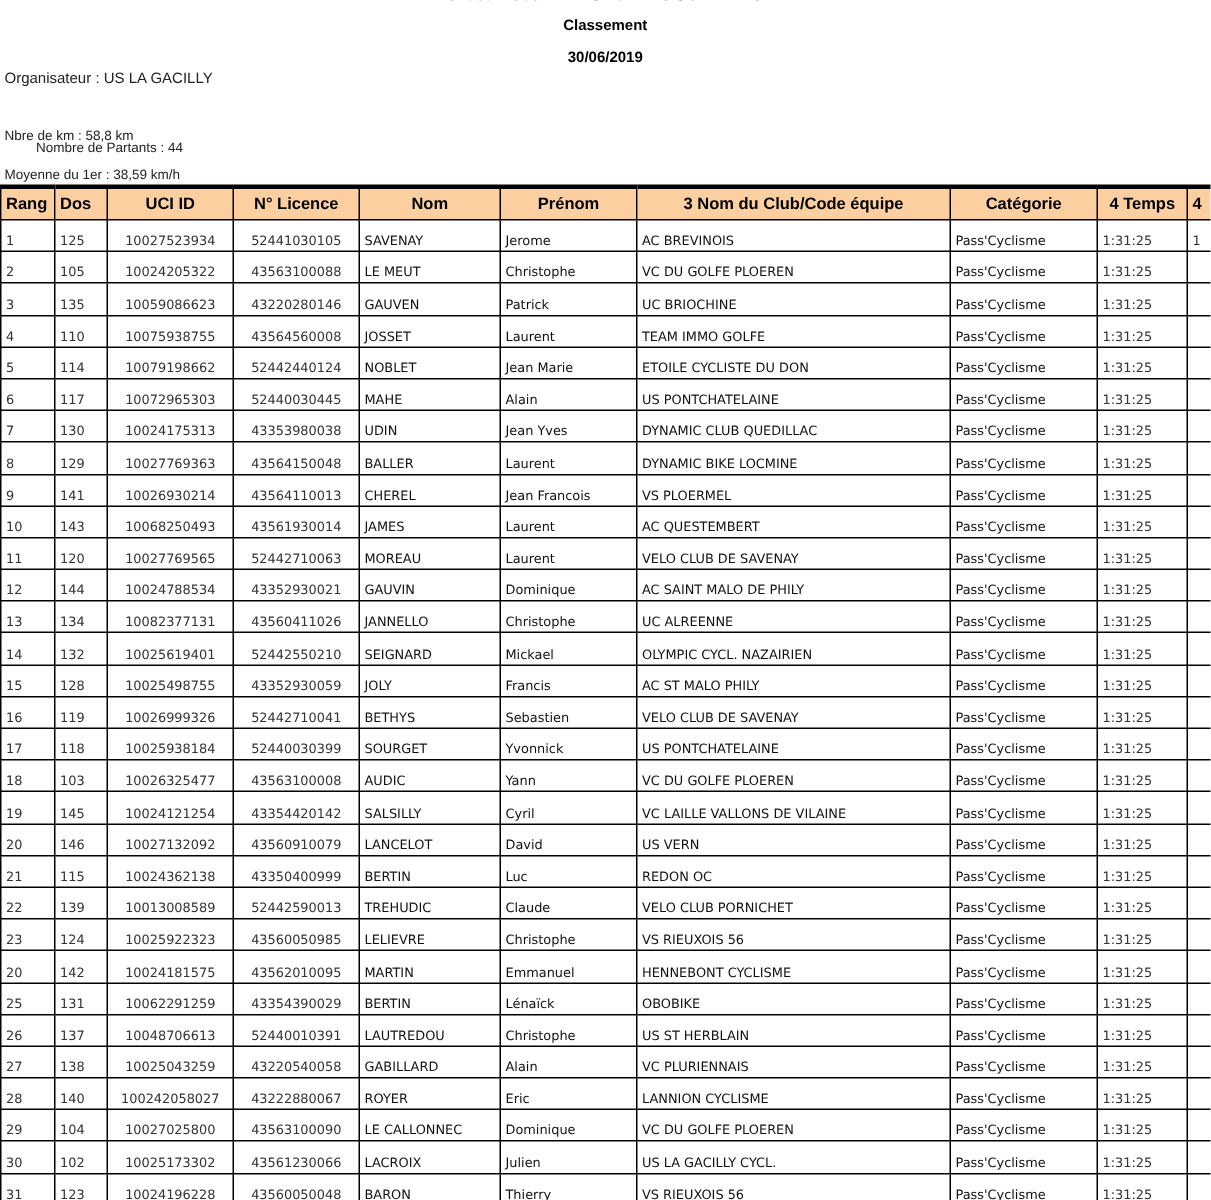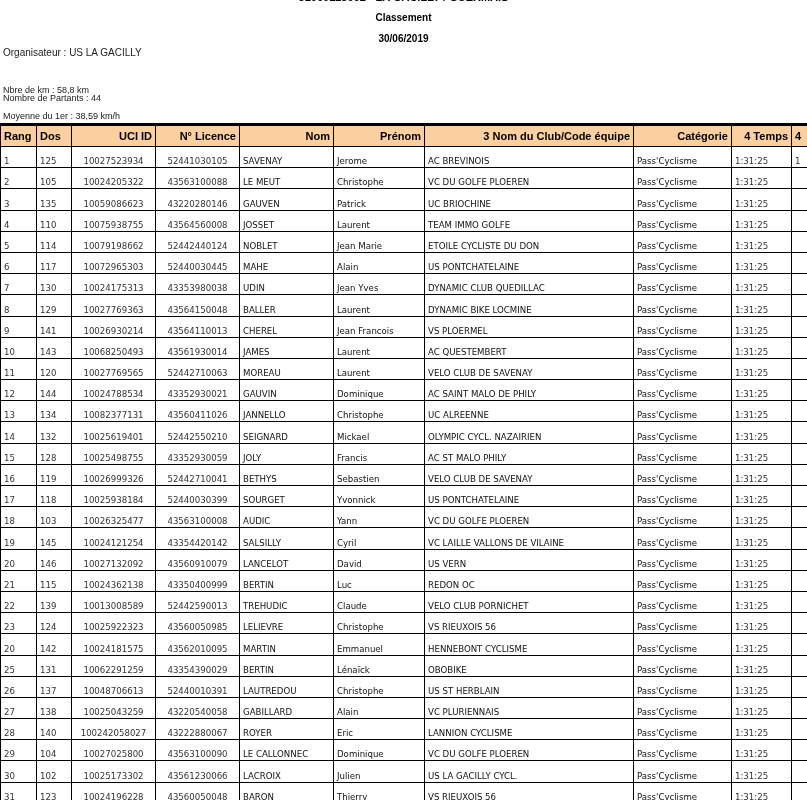--- a/index.html
+++ b/index.html
@@ -2,36 +2,36 @@
 <html><head>
 <meta charset="utf-8">
 <style>
   html, body { margin:0; padding:0; background:#ffffff; }
   body { width:807px; height:800px; overflow:hidden; position:relative; font-family:"Liberation Sans", sans-serif; color:#000; }
   .title-cut { position:absolute; left:0; width:807px; top:-9px; text-align:center; font-weight:bold; font-size:11px; }
   .title { position:absolute; left:0; width:807px; text-align:center; font-weight:bold; font-size:10px; }
   .meta { position:absolute; left:3px; font-size:9px; color:#222; }
   .meta.org { font-size:10px; }
   table { position:absolute; left:0; top:123px; border-collapse:collapse; table-layout:fixed; width:830px; }
-  th { background:#fbcf9f; font-weight:bold; font-size:11px; height:20px; border:1px solid #000; border-top:3px solid #000; padding:0 3px; text-align:right; white-space:nowrap; overflow:hidden; }
+  th { background:#fbcf9f; font-weight:bold; font-size:11px; height:20px; border:1px solid #000; border-top:3px solid #000; padding:0 3px; text-align:center; white-space:nowrap; overflow:hidden; }
   th.left { text-align:left; }
   td { font-family:"DejaVu Sans", sans-serif; font-size:8.6px; height:19.2px; border-left:1px solid #000; border-right:1px solid #000; border-bottom:1px solid #000; padding:0 3px; white-space:nowrap; overflow:hidden; color:#111; vertical-align:bottom; padding-bottom:1px; }
   td.num { color:#333; }
   td.center { text-align:center; }
   td.right { }
 </style>
 </head>
 <body>
 
 <div class="title-cut">31060123062 - LA GACILLY / GUERMAIS</div>
 <div class="title" style="top:12px;">Classement</div>
 <div class="title" style="top:33px;text-align:center;">30/06/2019</div>
 <div class="meta org" style="top:47px;">Organisateur : US LA GACILLY</div>
 <div class="meta" style="top:73px;margin-top:12px;">Nbre de km : 58,8 km</div>
-<div class="meta" style="top:93px;">Nombre de Partants : 44</div>
+<div class="meta" style="top:93px;margin-left:21px;">Nombre de Partants : 44</div>
 <div class="meta" style="top:111px;">Moyenne du 1er : 38,59 km/h</div>
 
 <table>
   <colgroup>
     <col style="width:36px">
       <col style="width:35px">
       <col style="width:84px">
       <col style="width:84px">
     <col style="width:94px">
       <col style="width:91px">

